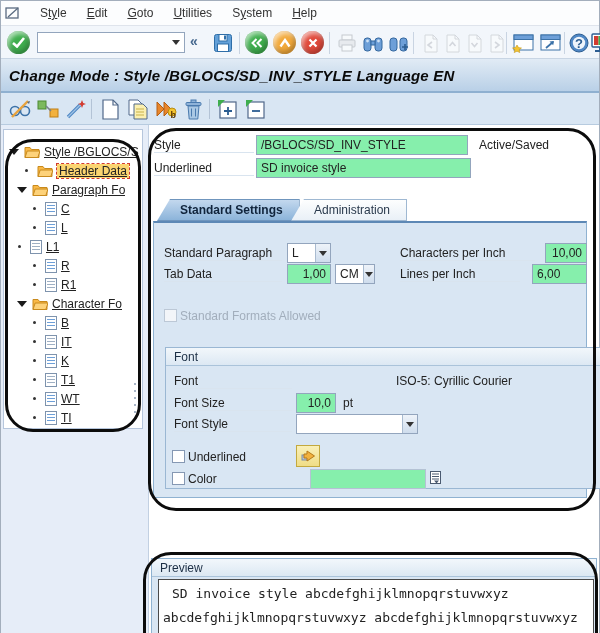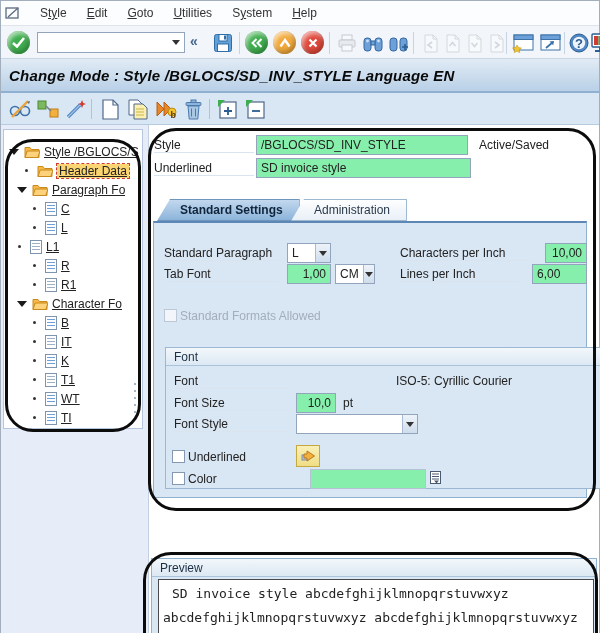--- a/index.html
+++ b/index.html
@@ -466,21 +466,21 @@
           <span class="val">L</span>
           <span class="btn">
               <span class="dd-arrow"></span>
             </span>
         </div>
         <span class="flabel" style="left:246px;top:23px;width:135px">Characters per Inch</span>
         <div class="field" style="left:391px;top:20px;width:42px;justify-content:flex-end">
             <span>10,00</span>
           </div>
 
-        <span class="flabel" style="left:10px;top:44px;width:118px">Tab Font</span>
+        <span class="flabel" style="left:10px;top:44px;width:118px">Tab Data</span>
         <div class="field" style="left:133px;top:41px;width:44px;justify-content:flex-end">
             <span>1,00</span>
           </div>
         <div class="dd" style="left:181px;top:41px;width:40px">
           <span class="val">CM</span>
           <span class="btn">
               <span class="dd-arrow"></span>
             </span>
         </div>
         <span class="flabel" style="left:246px;top:44px;width:120px">Lines per Inch</span>

